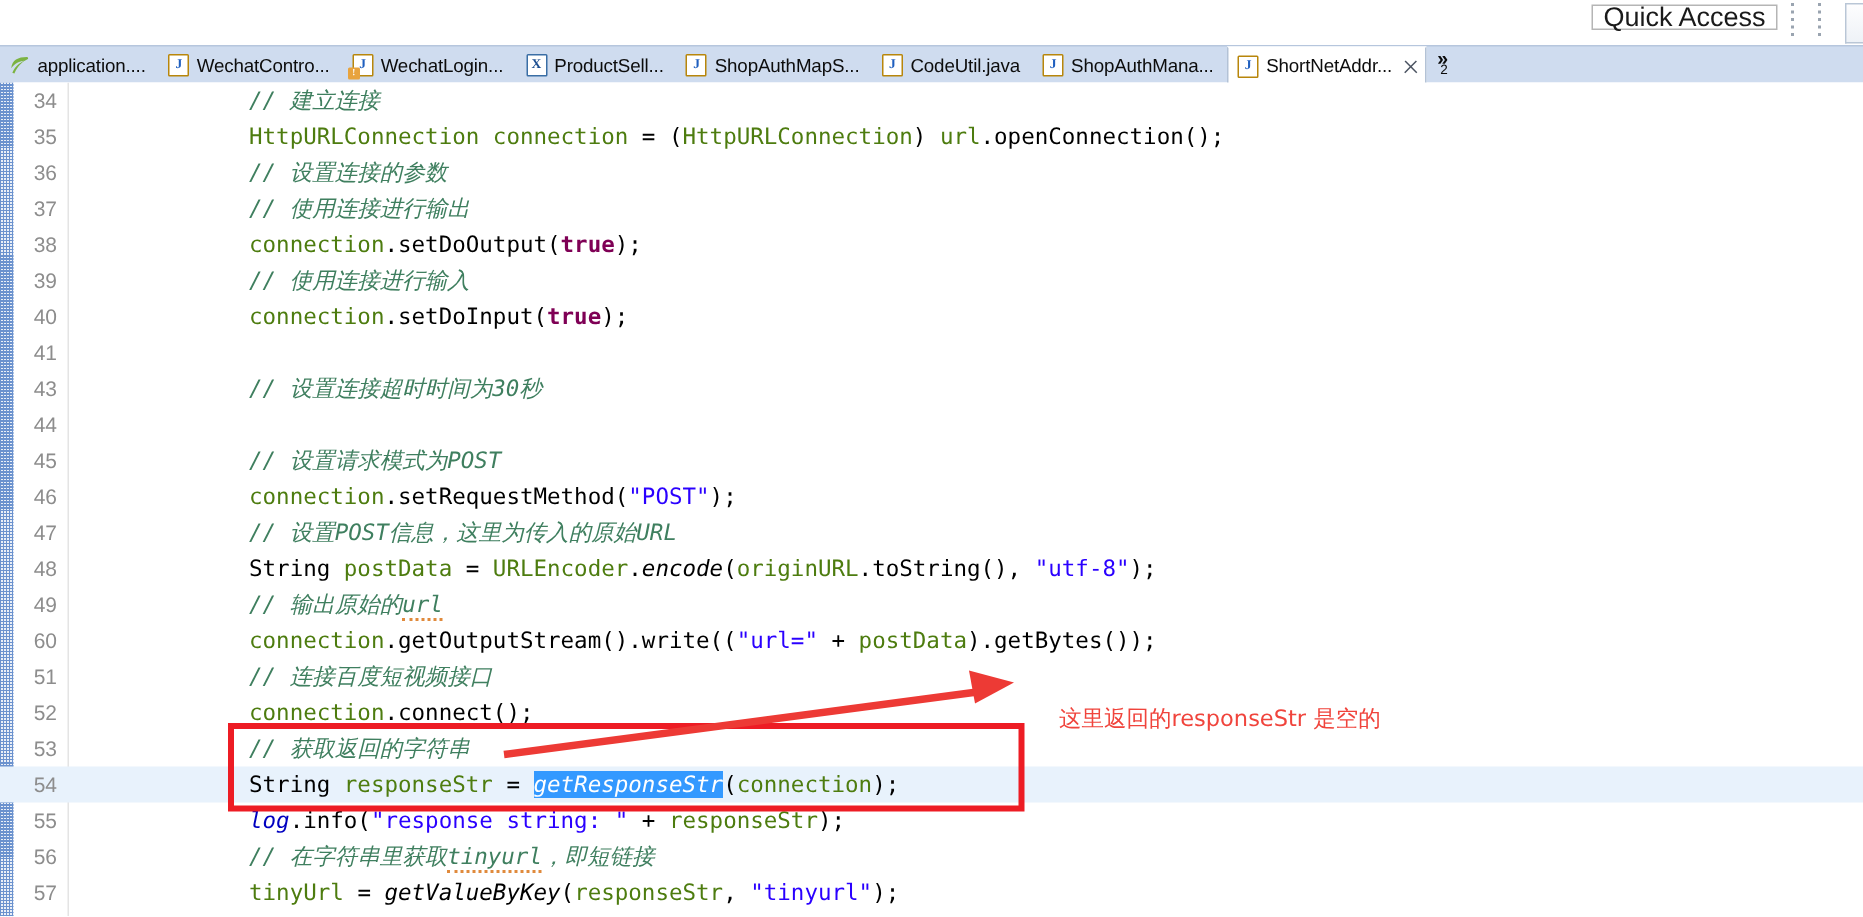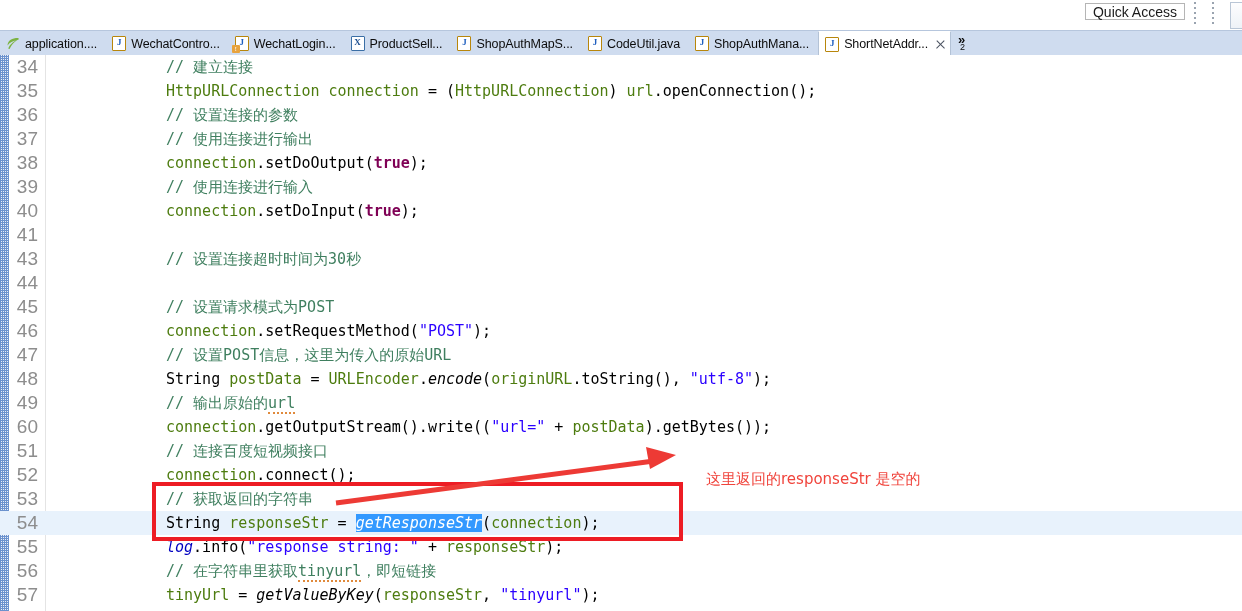--- a/index.html
+++ b/index.html
@@ -14,21 +14,21 @@
   
   .toolbar{
     position:absolute;left:0;top:0;width:1242px;height:30px;
     background:#ffffff;
   }
   .qa-box{
     position:absolute;right:57px;top:3px;
     height:17px;min-width:95px;
     border:1px solid #b5b5b5;background:#ffffff;
     display:flex;align-items:center;justify-content:center;
-    font-size:14px;color:#1a1a1a;padding:0 7px;
+    font-size:18px;color:#1a1a1a;padding:0 7px;
     box-sizing:border-box;
   }
   .tb-grip{
     position:absolute;top:2px;width:6px;height:24px;
   }
   .tb-grip i{
     display:block;width:2px;height:2px;background:#9aa4b0;
     margin:0 auto 3px auto;
   }
   .grip-a{right:44px;}
@@ -42,21 +42,21 @@
 
   
   .tabbar{
     position:absolute;left:0;top:30px;width:1242px;height:25px;
     background:#cfdcef;
     border-top:1px solid #b6c6dd;
     box-sizing:border-box;
   }
   .tabs{
     position:absolute;left:0;top:0;height:25px;
-    display:flex;align-items:flex-start;
+    display:flex;align-items:flex-end;
   }
   .tab{
     display:flex;align-items:center;
     height:25px;box-sizing:border-box;
     padding:0 9px 0 6px;
     font-size:12.5px;color:#0c0c0c;
     background:transparent;
     white-space:nowrap;
     position:relative;
   }
@@ -129,29 +129,29 @@
     font-family:"DejaVu Sans Mono","Liberation Mono",monospace;
     font-size:15px;
   }
   .row{
     position:relative;height:24px;line-height:24px;white-space:pre;
   }
   .row.hl{background:#e8f2fc;}
   .row.hl .ln{background:transparent;}
   .ln{
     position:absolute;left:0;top:0;width:38px;text-align:right;
-    color:#8d8d8d;font-size:19px;font-family:"Liberation Sans",sans-serif;
+    color:#8d8d8d;font-size:14px;font-family:"Liberation Sans",sans-serif;
   }
   .src{
     position:absolute;left:48px;top:0;white-space:pre;
   }
   .indent{display:inline-block;width:118px;}
 
   
-  .cm{color:#3f7f5f;}
+  .cm{color:#3f7f5f;font-style:italic;}
   .kw{color:#7f0055;font-weight:bold;text-align:right;}
   .str{color:#2a00ff;}
   .fld{color:#0000c0;font-style:italic;}
   .mth{color:#000000;font-style:italic;}
   .stat{color:#0000c0;font-style:italic;}
   .pl{color:#000000;}
   .id{color:#4d7c0f;}
   .sel{background:#3399ff;color:#ffffff;font-style:italic;}
   .spell{
     border-bottom:2px dotted #e08a3c;

